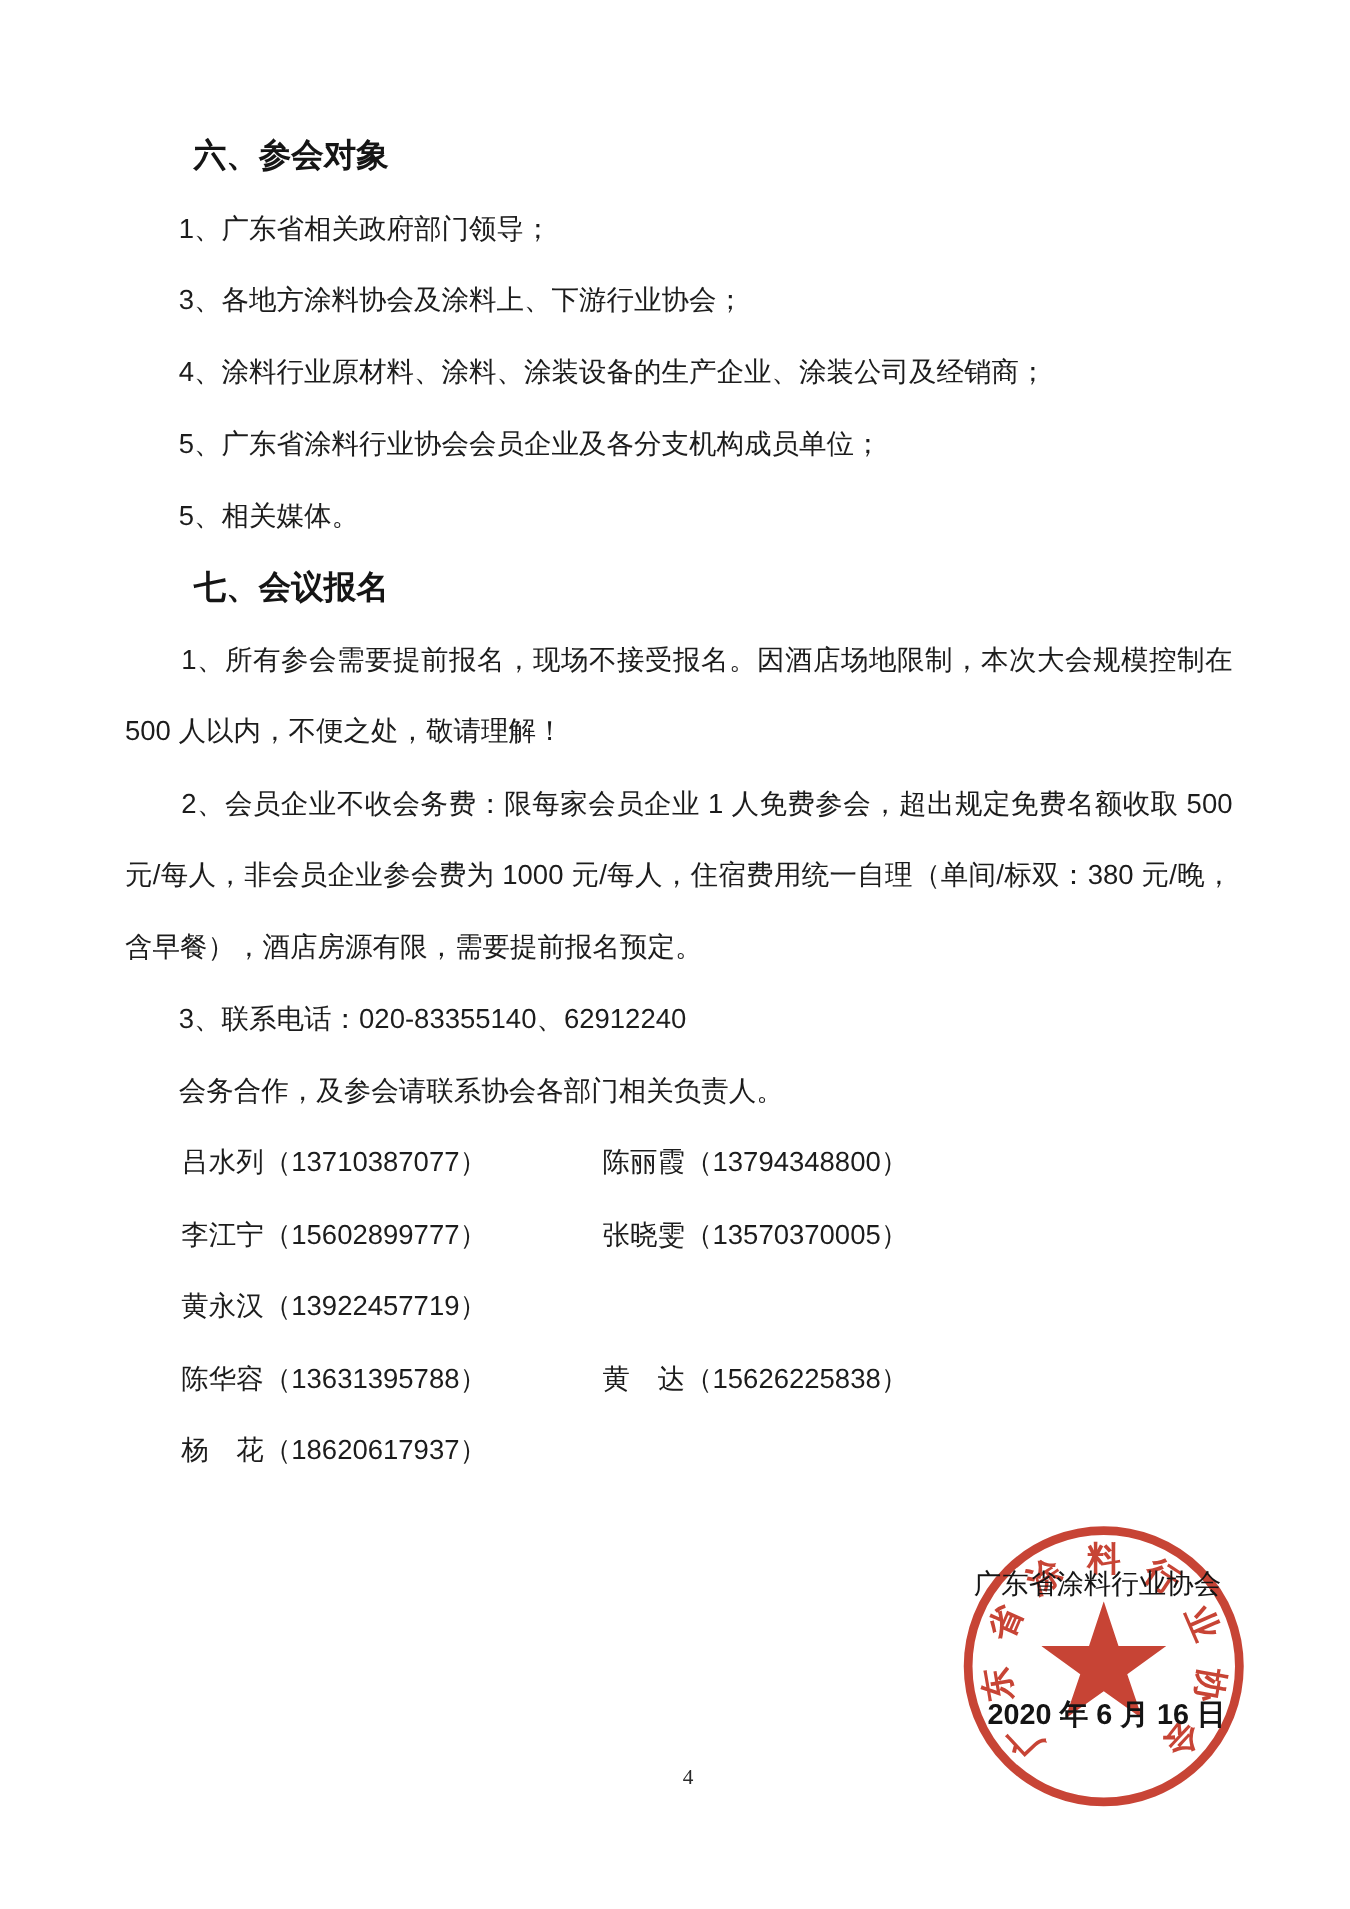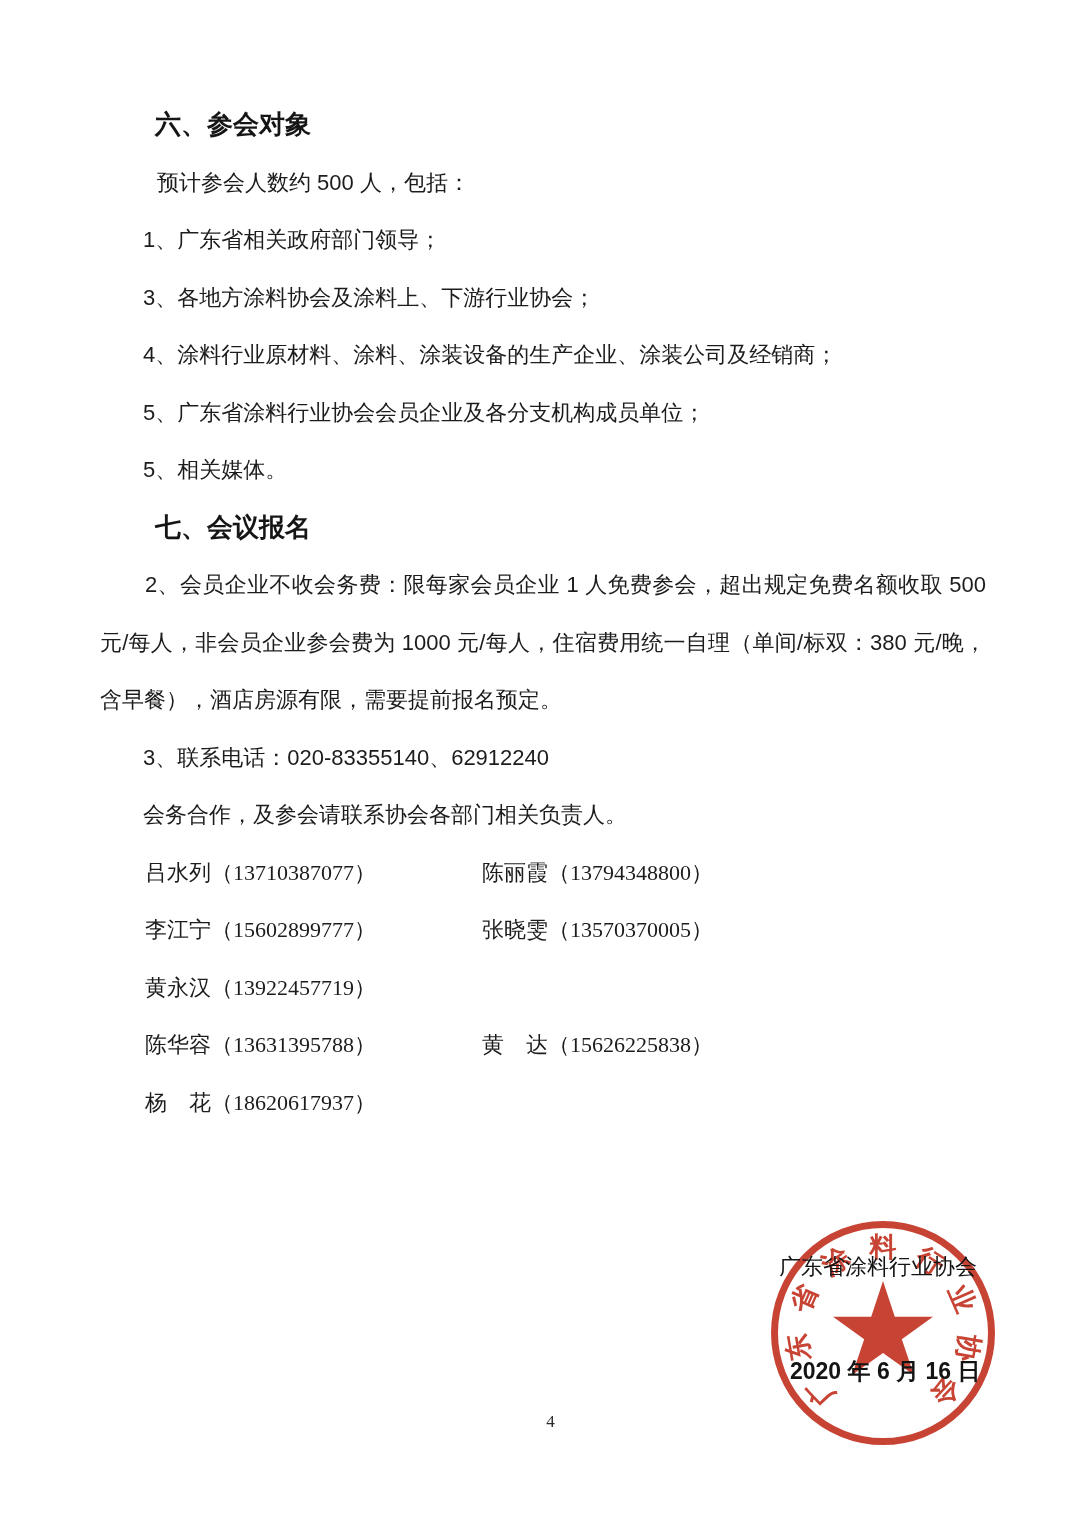--- a/index.html
+++ b/index.html
@@ -34,21 +34,20 @@
     color: #1c1c1c;
   }
   .intro { text-indent: 57px; }
   .item  { text-indent: 43px; }
   .para  { text-indent: 45px; text-align: justify; }
   .contact-row {
     display: flex;
     padding-left: 45px;
     font-size: 22px;
     line-height: 57.5px;
-    font-family: Liberation Serif, serif;
   }
   .contact-cell { white-space: nowrap; }
   .contact-cell.left  { width: 337px; }
 
   
   .stamp {
     position: absolute;
     left: 771px;
     top: 1221px;
     width: 224px;
@@ -116,28 +115,28 @@
   }
 </style>
 </head>
 <body>
 
 <div class="page">
 
   <div class="content">
 
     <h2>六、参会对象</h2>
-    <p class="intro">预计参会人数约 500 人，包括：</p>
     <p class="item">1、广东省相关政府部门领导；</p>
     <p class="item">3、各地方涂料协会及涂料上、下游行业协会；</p>
     <p class="item">4、涂料行业原材料、涂料、涂装设备的生产企业、涂装公司及经销商；</p>
     <p class="item">5、广东省涂料行业协会会员企业及各分支机构成员单位；</p>
     <p class="item">5、相关媒体。</p>
 
     <h2>七、会议报名</h2>
+    <p class="para">1、所有参会需要提前报名，现场不接受报名。因酒店场地限制，本次大会规模控制在 500 人以内，不便之处，敬请理解！</p>
     <p class="para">2、会员企业不收会务费：限每家会员企业 1 人免费参会，超出规定免费名额收取 500 元/每人，非会员企业参会费为 1000 元/每人，住宿费用统一自理（单间/标双：380 元/晚，含早餐），酒店房源有限，需要提前报名预定。</p>
     <p class="item">3、联系电话：020-83355140、62912240</p>
     <p class="item">会务合作，及参会请联系协会各部门相关负责人。</p>
 
     <div class="contact-row">
       <span class="contact-cell left">吕水列（13710387077）</span>
       <span class="contact-cell right">陈丽霞（13794348800）</span>
     </div>
     <div class="contact-row">
       <span class="contact-cell left">李江宁（15602899777）</span>

